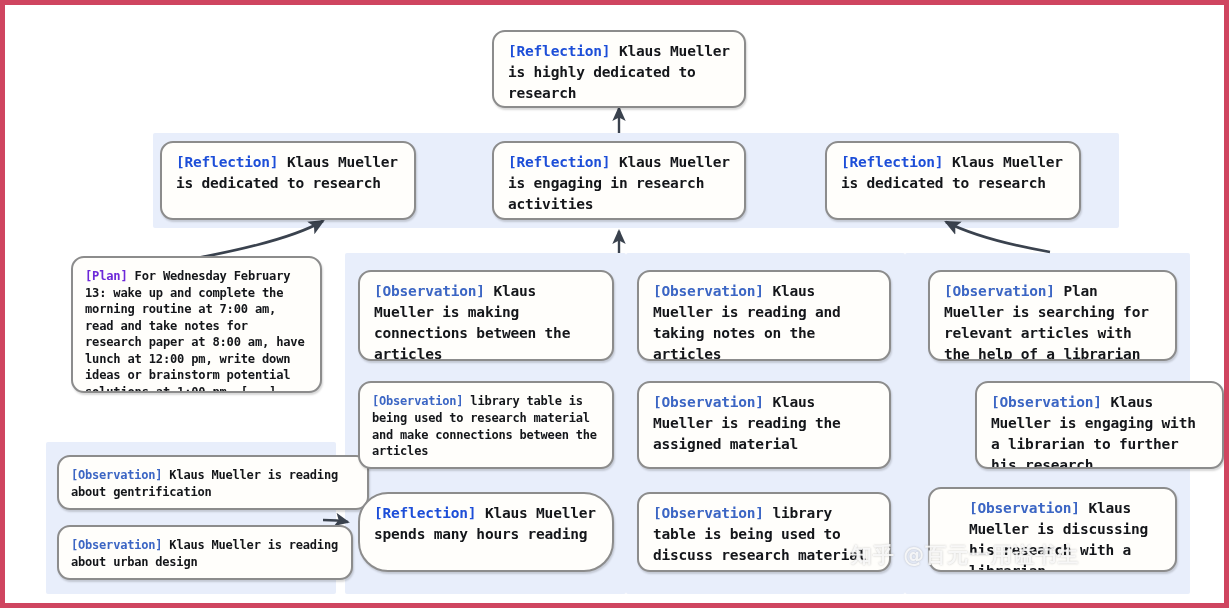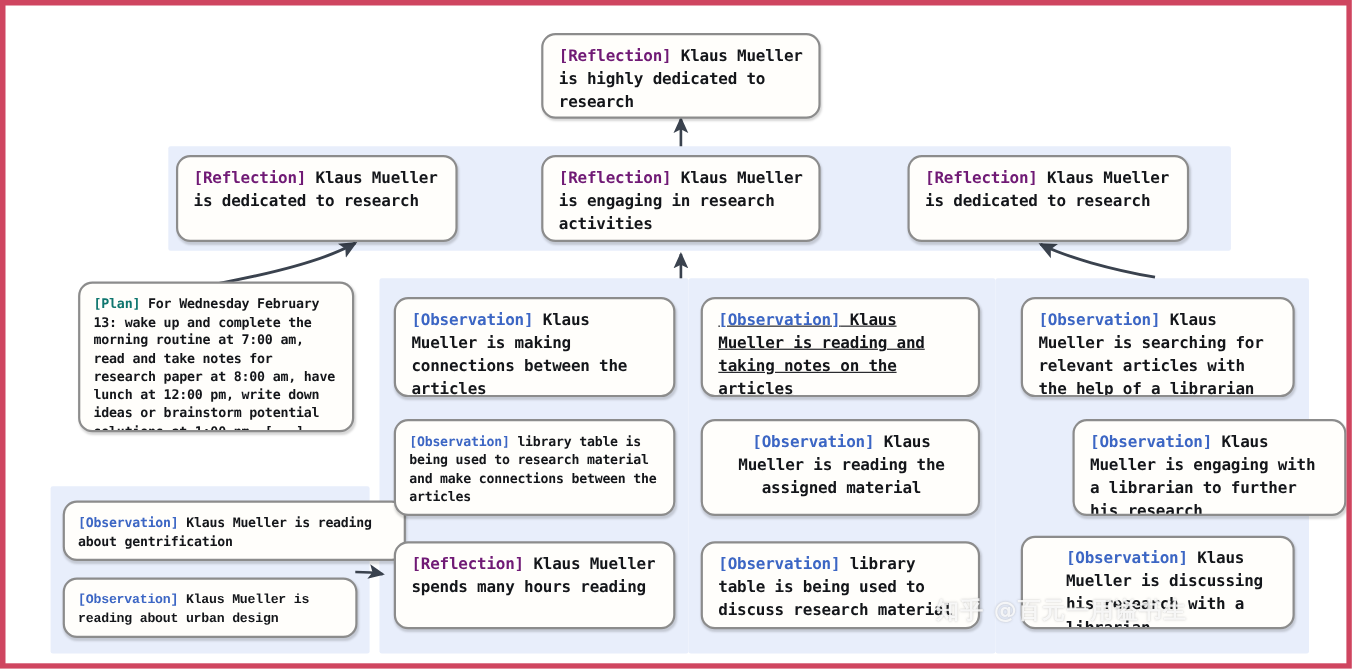--- a/index.html
+++ b/index.html
@@ -42,23 +42,23 @@
     line-height: 1.45;
     letter-spacing: -0.2px;
     box-shadow: 1px 2px 2px rgba(0,0,0,0.16);
     overflow: hidden;
   }
   .node.sm {
     font-size: 12px;
     line-height: 1.40;
     padding: 10px 10px 10px 12px;
   }
-  .tag-reflection { color: #701a75; font-weight: bold; }
+  .tag-reflection { color: #1d4ed8; font-weight: bold; }
   .tag-observation { color: #3c66c4; font-weight: bold; }
-  .tag-plan { color: #0f766e; font-weight: bold; }
+  .tag-plan { color: #6d28d9; font-weight: bold; }
   .body-text { color: #14161a; }
 
   
   #arrows {
     position: absolute;
     left: 0; top: 0;
     width: 1229px;
     height: 608px;
     pointer-events: none;
   }
@@ -124,50 +124,50 @@
   </div>
 
   <div class="node sm" style="left:66px; top:251px; width:251px; height:137px; font-size:12.1px; line-height:1.37;">
     <span class="tag-plan">[Plan]</span><span class="body-text"> For Wednesday February 13: wake up and complete the morning routine at 7:00 am, read and take notes for research paper at 8:00 am, have lunch at 12:00 pm, write down ideas or brainstorm potential solutions at 1:00 pm, [...]</span>
   </div>
 
   <div class="node sm" style="left:52px; top:450px; width:312px; height:55px;">
     <span class="tag-observation">[Observation]</span><span class="body-text"> Klaus Mueller is reading about gentrification</span>
   </div>
 
-  <div class="node sm" style="left:52px; top:520px; width:268px; height:55px;font-family:Liberation Mono, monospace;">
+  <div class="node sm" style="left:52px; top:520px; width:296px; height:55px;">
     <span class="tag-observation">[Observation]</span><span class="body-text"> Klaus Mueller is reading about urban design</span>
   </div>
 
   <div class="node" style="left:353px; top:265px; width:256px; height:91px;">
     <span class="tag-observation">[Observation]</span><span class="body-text"> Klaus Mueller is making connections between the articles</span>
   </div>
 
   <div class="node sm" style="left:353px; top:376px; width:256px; height:88px;">
     <span class="tag-observation">[Observation]</span><span class="body-text"> library table is being used to research material and make connections between the articles</span>
   </div>
 
-  <div class="node" style="left:353px; top:487px; width:256px; height:80px;">
+  <div class="node" style="left:353px; top:487px; width:256px; height:80px;border-radius:30px;">
     <span class="tag-reflection">[Reflection]</span><span class="body-text"> Klaus Mueller spends many hours reading</span>
   </div>
 
-  <div class="node" style="left:632px; top:265px; width:254px; height:91px;text-decoration:underline;">
+  <div class="node" style="left:632px; top:265px; width:254px; height:91px;">
     <span class="tag-observation">[Observation]</span><span class="body-text"> Klaus Mueller is reading and taking notes on the articles</span>
   </div>
 
-  <div class="node" style="left:632px; top:376px; width:254px; height:88px;text-align:center;">
+  <div class="node" style="left:632px; top:376px; width:254px; height:88px;">
     <span class="tag-observation">[Observation]</span><span class="body-text"> Klaus Mueller is reading the assigned material</span>
   </div>
 
   <div class="node" style="left:632px; top:487px; width:254px; height:80px;">
     <span class="tag-observation">[Observation]</span><span class="body-text"> library table is being used to discuss research material</span>
   </div>
 
   <div class="node" style="left:923px; top:265px; width:249px; height:91px;">
-    <span class="tag-observation">[Observation]</span><span class="body-text"> Klaus Mueller is searching for relevant articles with the help of a librarian</span>
+    <span class="tag-observation">[Observation]</span><span class="body-text"> Plan Mueller is searching for relevant articles with the help of a librarian</span>
   </div>
 
   <div class="node" style="left:923px; top:376px; width:249px; height:88px;margin-left:47px;">
     <span class="tag-observation">[Observation]</span><span class="body-text"> Klaus Mueller is engaging with a librarian to further his research</span>
   </div>
 
   <div class="node" style="left:923px; top:482px; width:249px; height:85px;padding-left:39px;">
     <span class="tag-observation">[Observation]</span><span class="body-text"> Klaus Mueller is discussing his research with a librarian</span>
   </div>
 

